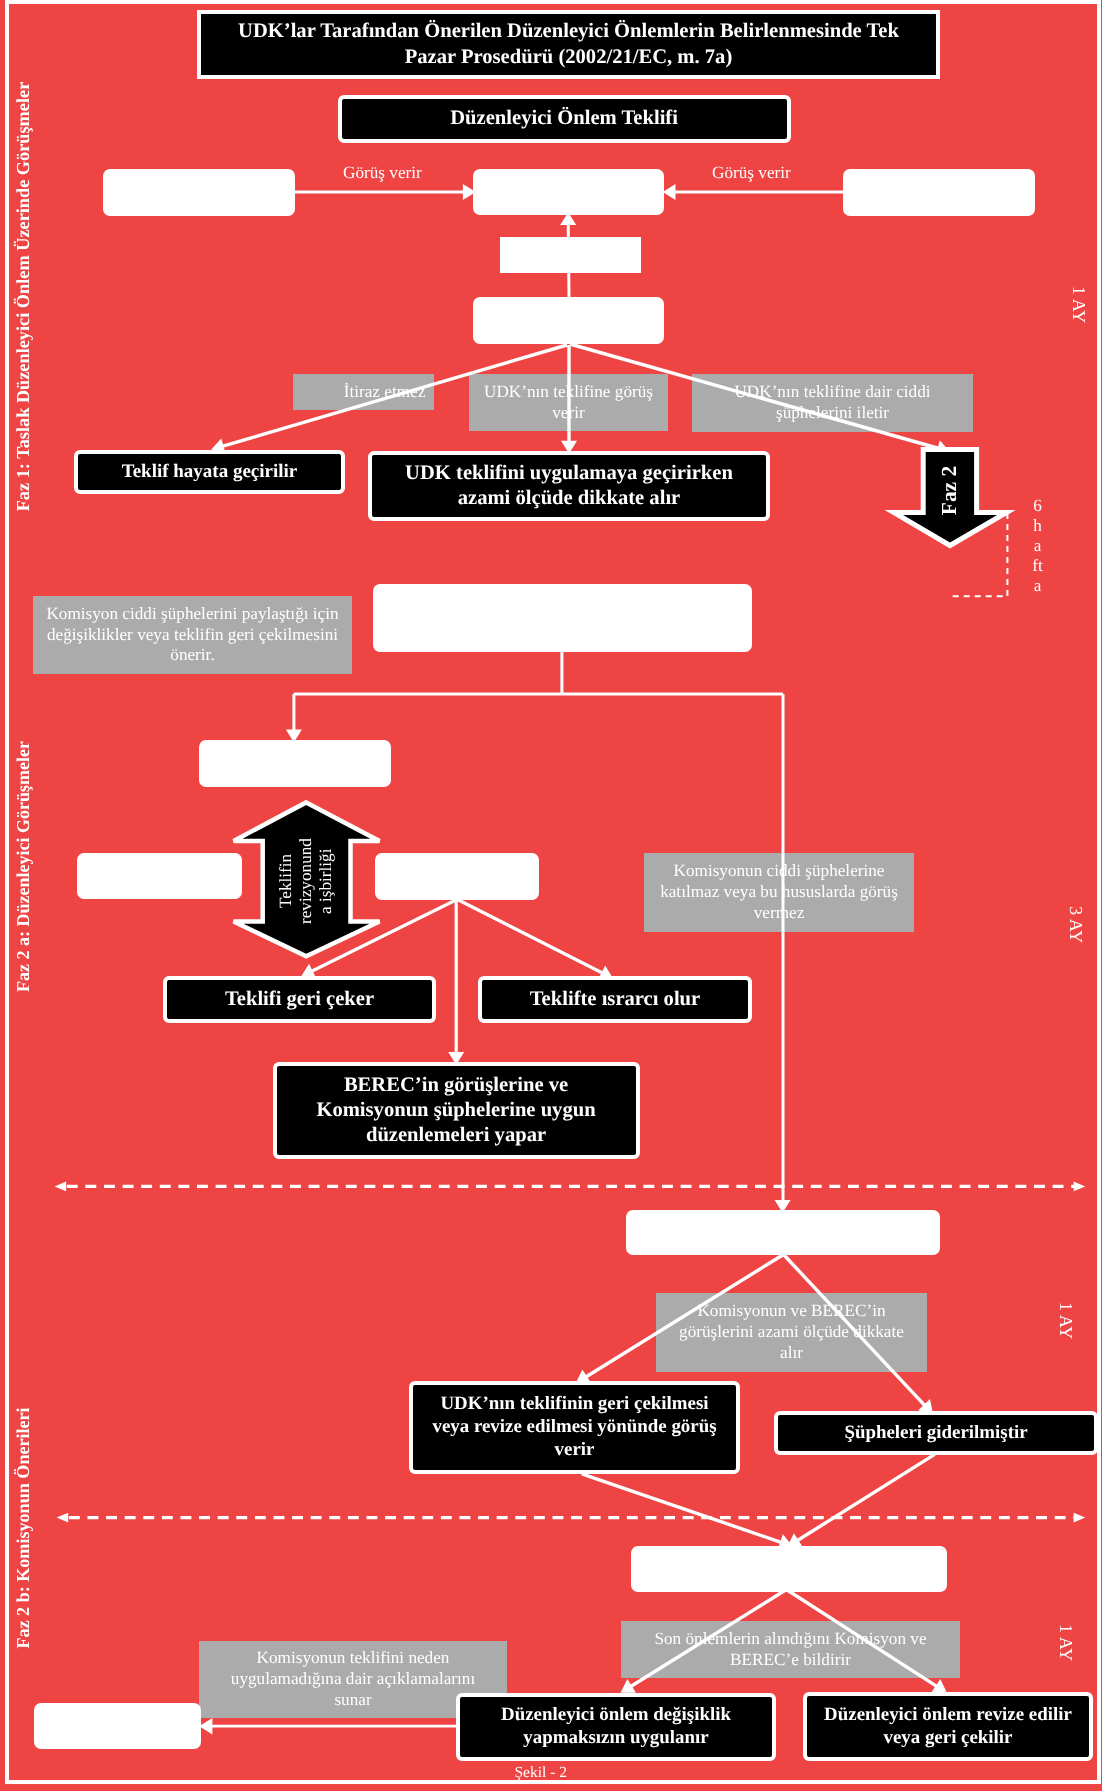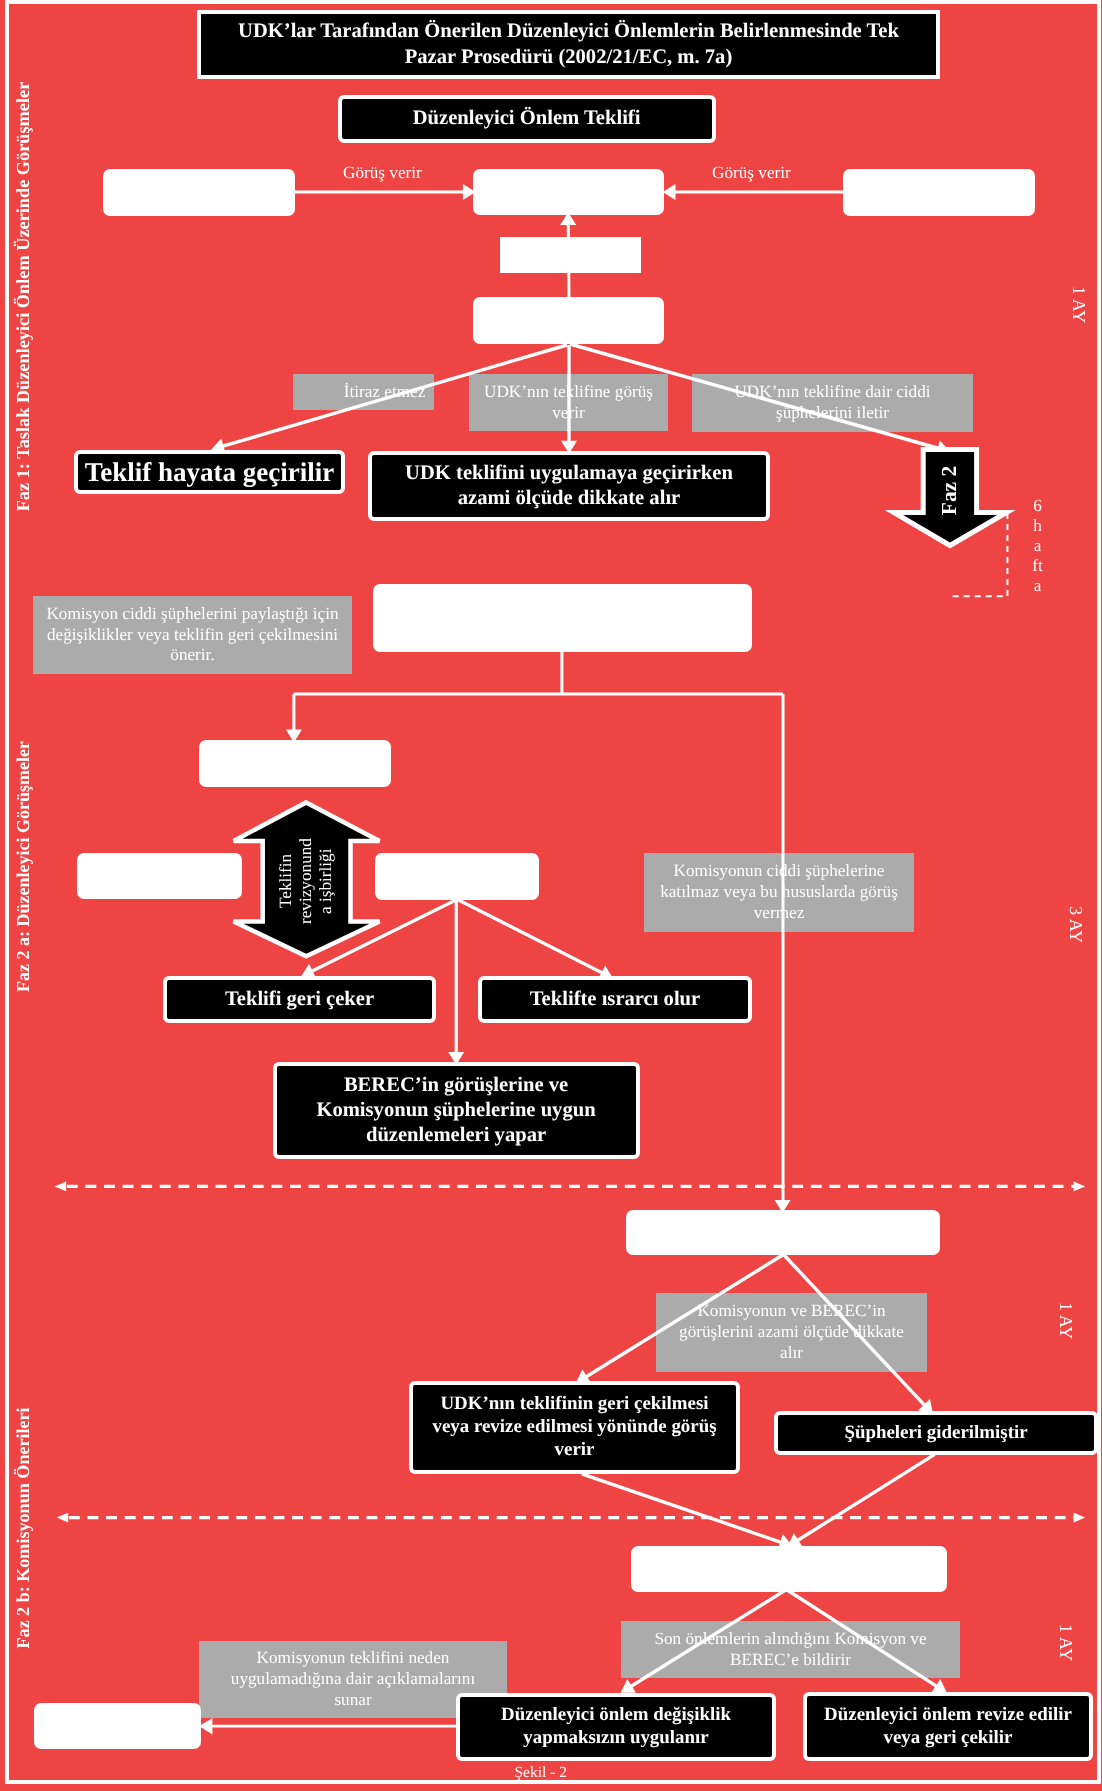--- a/index.html
+++ b/index.html
@@ -72,21 +72,21 @@
         <line x1="570.0" y1="344.0" x2="939.0" y2="448.5" stroke-width="3.4"></line>
         <polygon points="947.2,450.8 937.6,453.5 940.5,443.5"></polygon>
       </g>
     </g>
   </svg>
 
   <div class="ab ob" style="left:197px;top:10px;width:743px;height:69px;font-size:20.6px;padding:0 14px;border-radius:0;">
     <span>UDK’lar Tarafından Önerilen Düzenleyici Önlemlerin Belirlenmesinde Tek Pazar Prosedürü (2002/21/EC, m. 7a)</span>
   </div>
 
-  <div class="ab ob" style="left:337.6px;top:94.8px;width:378px;height:48px;font-size:20.6px;">
+  <div class="ab ob" style="left:337.6px;top:94.8px;width:453px;height:48px;font-size:20.6px;">
     <span>Düzenleyici Önlem Teklifi</span>
   </div>
 
   <div class="ab wb" style="left:103px;top:169px;width:192px;height:47px;"></div>
   <div class="ab wb" style="left:473px;top:169px;width:191px;height:46px;"></div>
   <div class="ab wb" style="left:843px;top:169px;width:192px;height:47px;"></div>
 
   <div class="ab tx" style="left:343px;top:163px;font-size:17.2px;">
     <span>Görüş verir</span>
   </div>
@@ -100,21 +100,21 @@
   <div class="ab gb" style="left:293px;top:374px;width:141px;height:36px;font-size:17.2px;">
     <span>İtiraz etmez</span>
   </div>
   <div class="ab gb" style="left:469px;top:374px;width:199px;height:57px;font-size:17.2px;padding:0 6px;">
     <span>UDK’nın teklifine görüş verir</span>
   </div>
   <div class="ab gb" style="left:692px;top:374px;width:281px;height:58px;font-size:17.2px;padding:0 6px;">
     <span>UDK’nın teklifine dair ciddi şüphelerini iletir</span>
   </div>
 
-  <div class="ab ob" style="left:74px;top:450px;width:271px;height:44px;font-size:27px;">
+  <div class="ab ob" style="left:74px;top:450px;width:271px;height:44px;font-size:19px;">
     <span>Teklif hayata geçirilir</span>
   </div>
   <div class="ab ob" style="left:368px;top:451px;width:402px;height:70px;font-size:20.6px;padding:0 12px;">
     <span>UDK teklifini uygulamaya geçirirken azami ölçüde dikkate alır</span>
   </div>
 
   <svg class="lay" viewBox="0 0 1102 1791">
     <polygon points="923.2,449.6 976.6,449.6 976.6,512.4 1006.5,512.4 950,545.5 893.8,512.4 923.2,512.4" fill="#000" stroke="#fff" stroke-width="5" stroke-linejoin="miter"></polygon>
   </svg>
   <div class="ab rotbox" style="left:920px;top:465.7px;width:60px;height:49.2px;font-size:21.4px;font-weight:bold;white-space:nowrap;">

